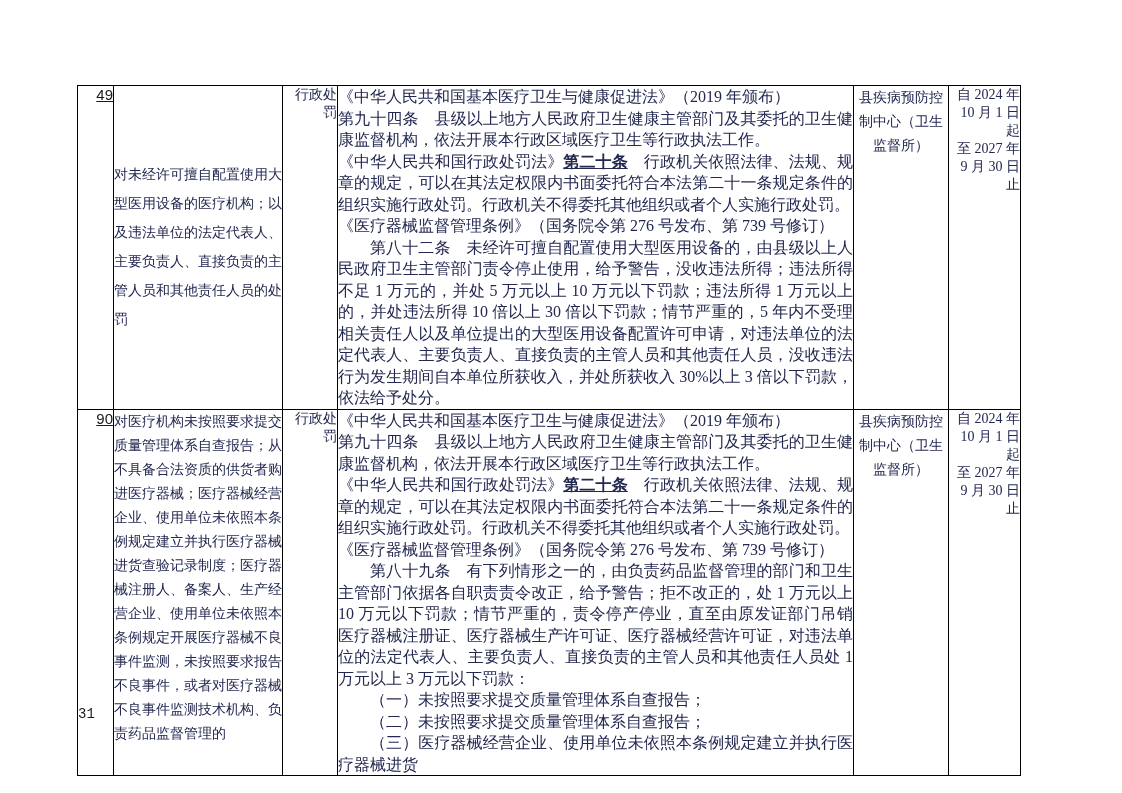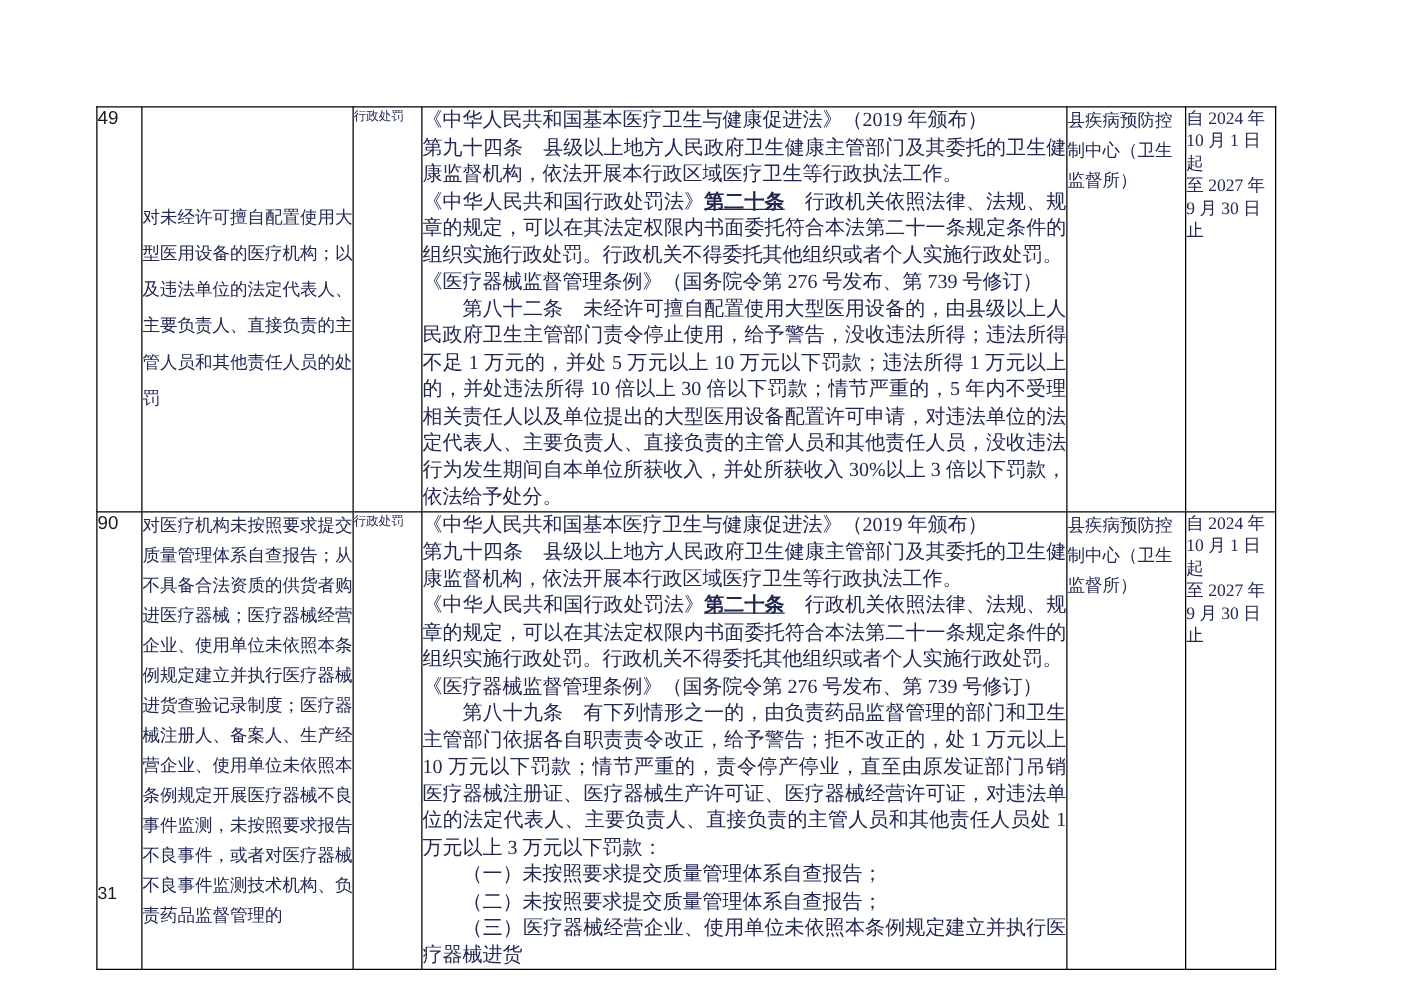--- a/index.html
+++ b/index.html
@@ -12,38 +12,39 @@
   table.penalty{
     position:absolute;left:77px;top:85px;width:943px;
     border-collapse:collapse;table-layout:fixed;
   }
   table.penalty td{
     border:1px solid #000;padding:0;vertical-align:top;overflow:hidden;
   }
   tr.row-0{height:293px;}
   tr.row-1{height:332px;}
   .col-num{
-    text-align:left;font-size:15px;padding-top:3px;
+    text-align:right;font-size:15px;padding-top:3px;
     font-family:"Liberation Sans","DejaVu Sans",sans-serif;color:#1a1a1a;
     vertical-align:top;
+    text-decoration:underline;
   }
   .col-matter{padding:2px 4px;}
   .matter-text{font-size:14px;line-height:24px;text-align:justify;word-break:break-all;}
   tr.row-0 .col-matter{vertical-align:middle;}
   tr.row-0 .matter-text{line-height:29px;}
-  .col-category{vertical-align:middle;text-align:left;font-size:10px;font-family:Liberation Serif, serif;}
+  .col-category{vertical-align:middle;text-align:right;font-size:14px;font-family:Liberation Serif, serif;}
   .col-legal{padding:3px 6px 2px 6px;font-size:16px;}
   .para{margin:0;text-align:justify;line-height:21.5px;word-break:break-all;}
   .para.indent{text-indent:2em;}
   .seg-bold{font-weight:bold;text-decoration:underline;}
-  .col-dept{vertical-align:middle;text-align:left;font-size:14px;line-height:24px;padding:0 3px;}
-  .col-period{vertical-align:middle;text-align:left;font-size:14px;padding:0 2px;}
+  .col-dept{vertical-align:middle;text-align:center;font-size:14px;line-height:24px;padding:0 3px;}
+  .col-period{vertical-align:middle;text-align:right;font-size:14px;padding:0 2px;}
   .page-number{
     position:absolute;left:78px;top:706px;font-size:14px;color:#1a1a1a;
-    font-family:Liberation Sans, sans-serif;
+    font-family:Liberation Mono, monospace;
   }
 </style>
 </head>
 <body>
 
 <div class="sheet">
   <table class="penalty">
     <colgroup>
       <col style="width:36px">
       <col style="width:169px">

